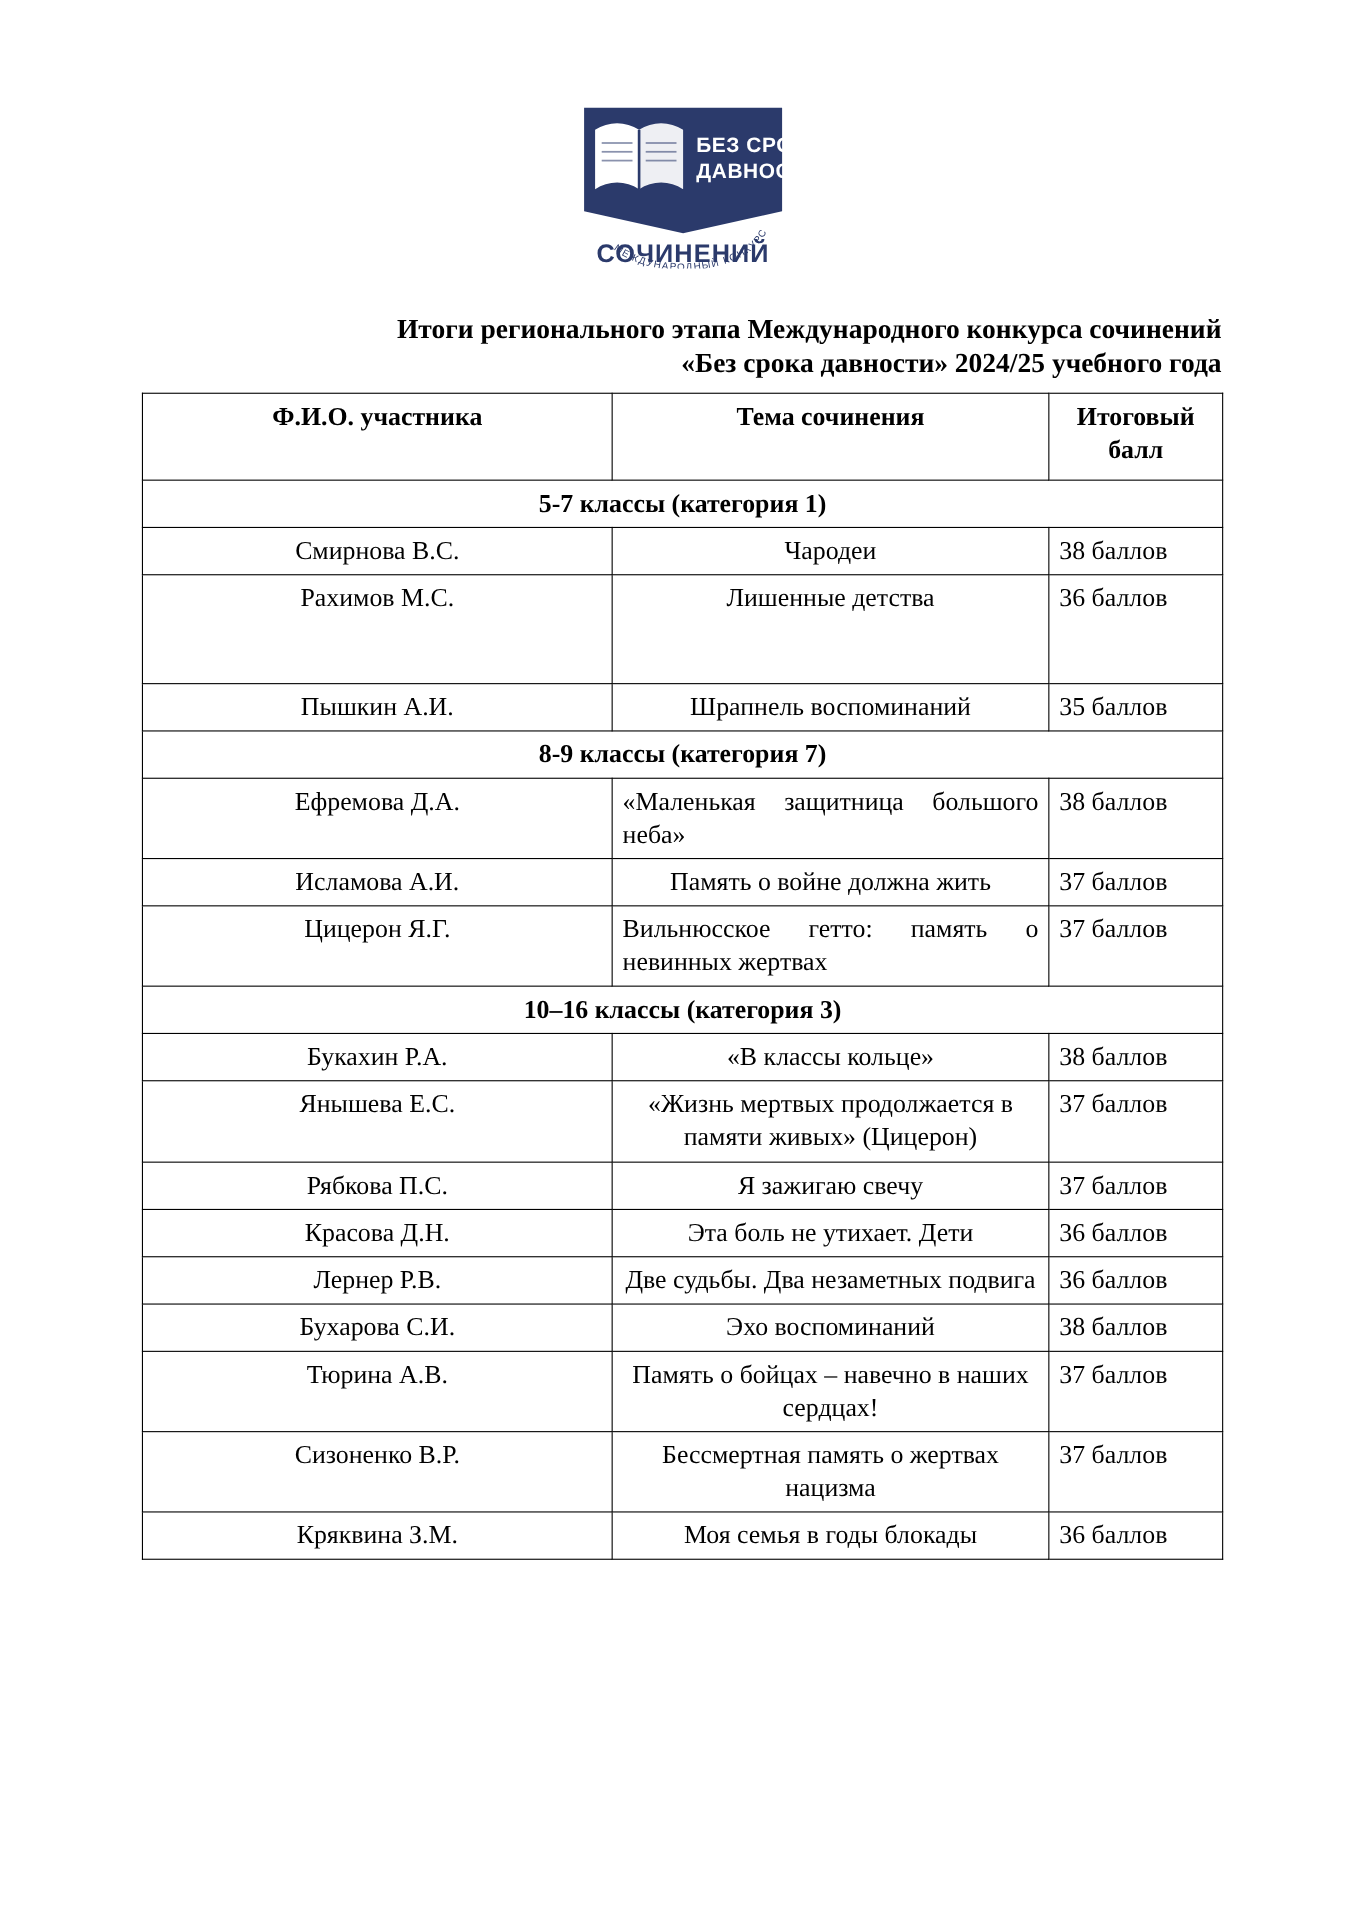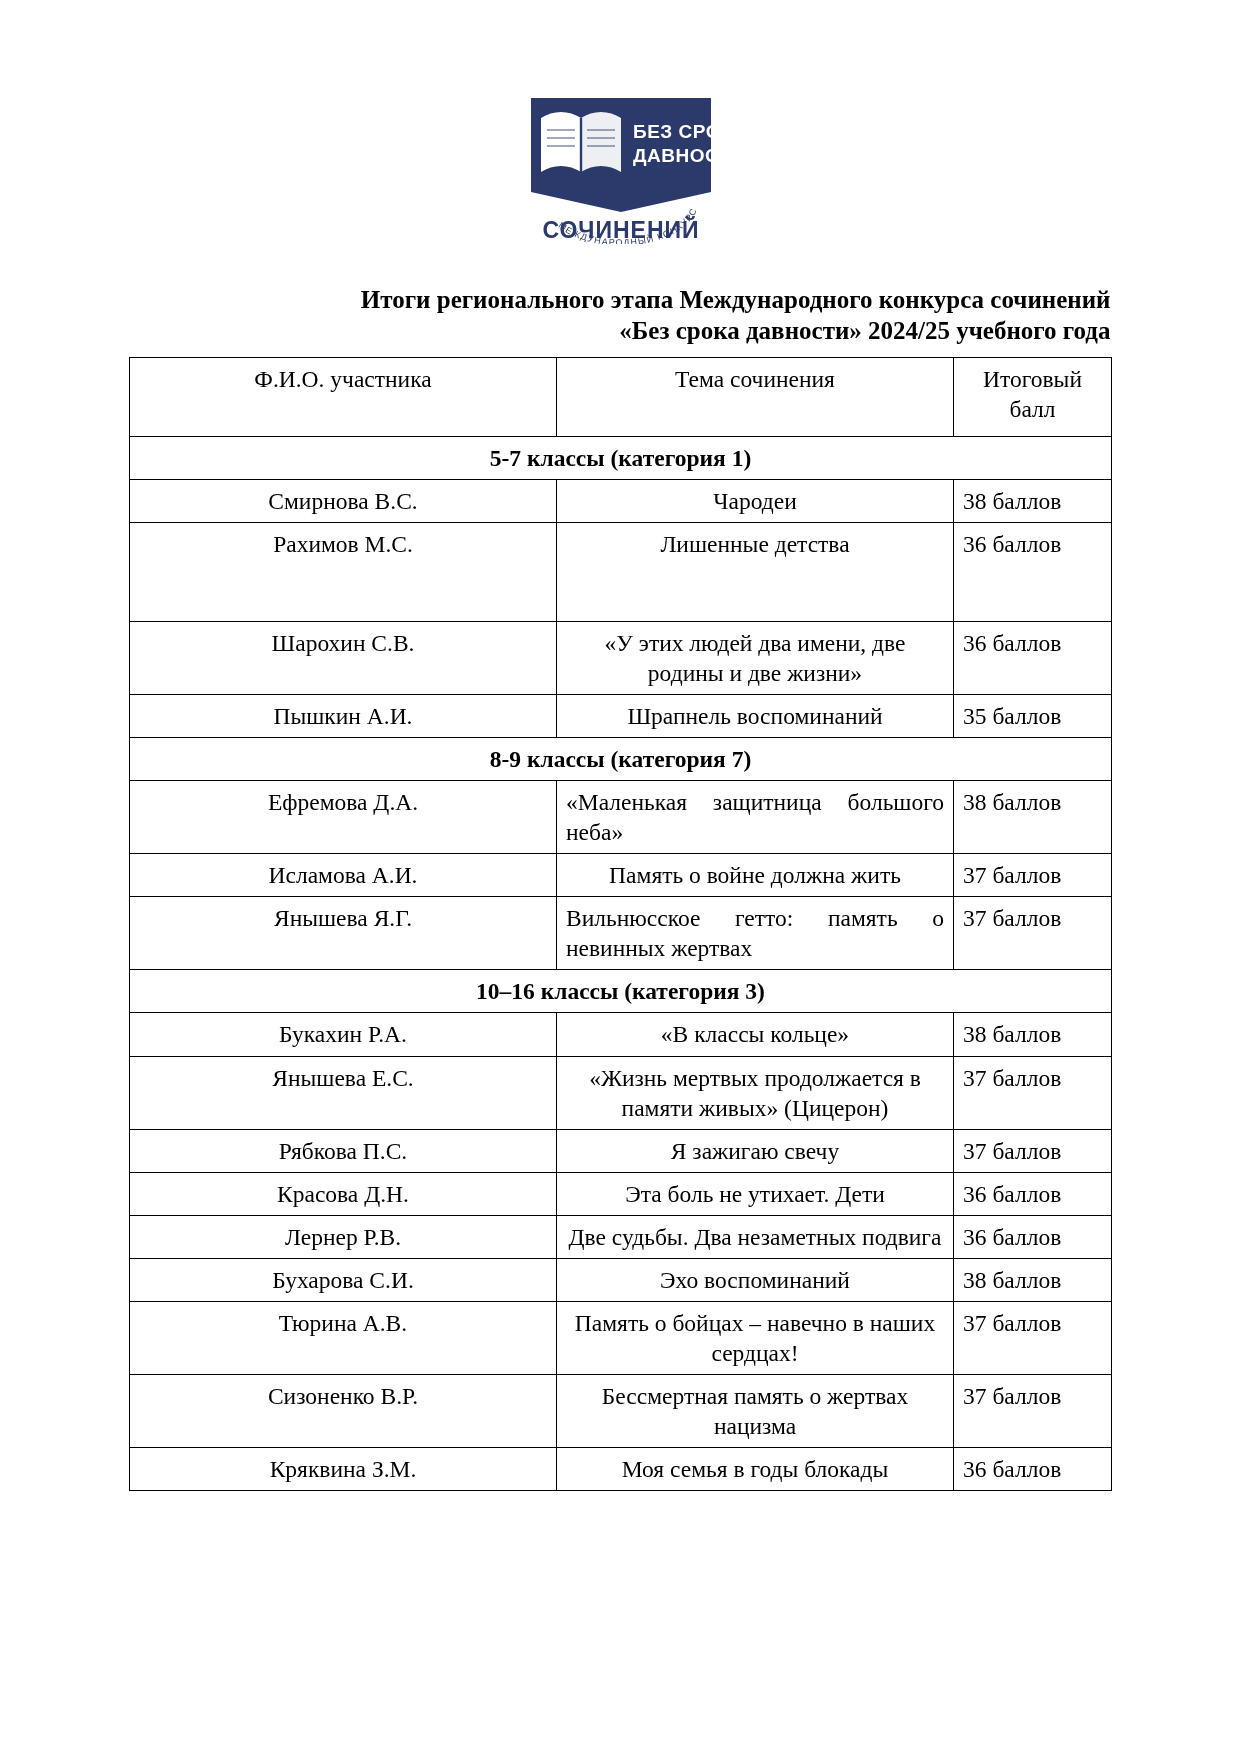--- a/index.html
+++ b/index.html
@@ -58,21 +58,21 @@
     padding: 6px 9px;
     font-size: 23.5px;
     line-height: 1.28;
     vertical-align: top;
   }
   col.c-name { width: 427px; }
   col.c-topic { width: 397px; }
   col.c-score { width: 158px; }
 
   th.head {
-    font-weight: normal;
+    font-weight: bold;
     text-align: center;
     vertical-align: middle;
     font-size: 24px;
     height: 66px;
   }
   td.section {
     font-weight: bold;
     text-align: center;
     font-size: 24px;
     padding: 7px 9px;
@@ -162,44 +162,39 @@
           <td class="name">Смирнова В.С.</td>
           <td class="topic">Чародеи</td>
           <td class="score">38 баллов</td>
         </tr>
         <tr>
           <td class="name tall">Рахимов М.С.</td>
           <td class="topic">Лишенные детства</td>
           <td class="score">36 баллов</td>
         </tr>
         <tr>
-          <td class="name">Шарохин С.В.</td>
-          <td class="topic">«У этих людей два имени, две родины и две жизни»</td>
-          <td class="score">36 баллов</td>
-        </tr>
-        <tr>
           <td class="name">Пышкин А.И.</td>
           <td class="topic">Шрапнель воспоминаний</td>
           <td class="score">35 баллов</td>
         </tr>
         <tr>
           <td class="section" colspan="3">8-9 классы (категория 7)</td>
         </tr>
         <tr>
           <td class="name">Ефремова Д.А.</td>
           <td class="topic just">«Маленькая защитница большого неба»</td>
           <td class="score">38 баллов</td>
         </tr>
         <tr>
           <td class="name">Исламова А.И.</td>
           <td class="topic">Память о войне должна жить</td>
           <td class="score">37 баллов</td>
         </tr>
         <tr>
-          <td class="name">Янышева Я.Г.</td>
+          <td class="name">Цицерон Я.Г.</td>
           <td class="topic just">Вильнюсское гетто: память о невинных жертвах</td>
           <td class="score">37 баллов</td>
         </tr>
         <tr>
           <td class="section" colspan="3">10–16 классы (категория 3)</td>
         </tr>
         <tr>
           <td class="name">Букахин Р.А.</td>
           <td class="topic">«В классы кольце»</td>
           <td class="score">38 баллов</td>

